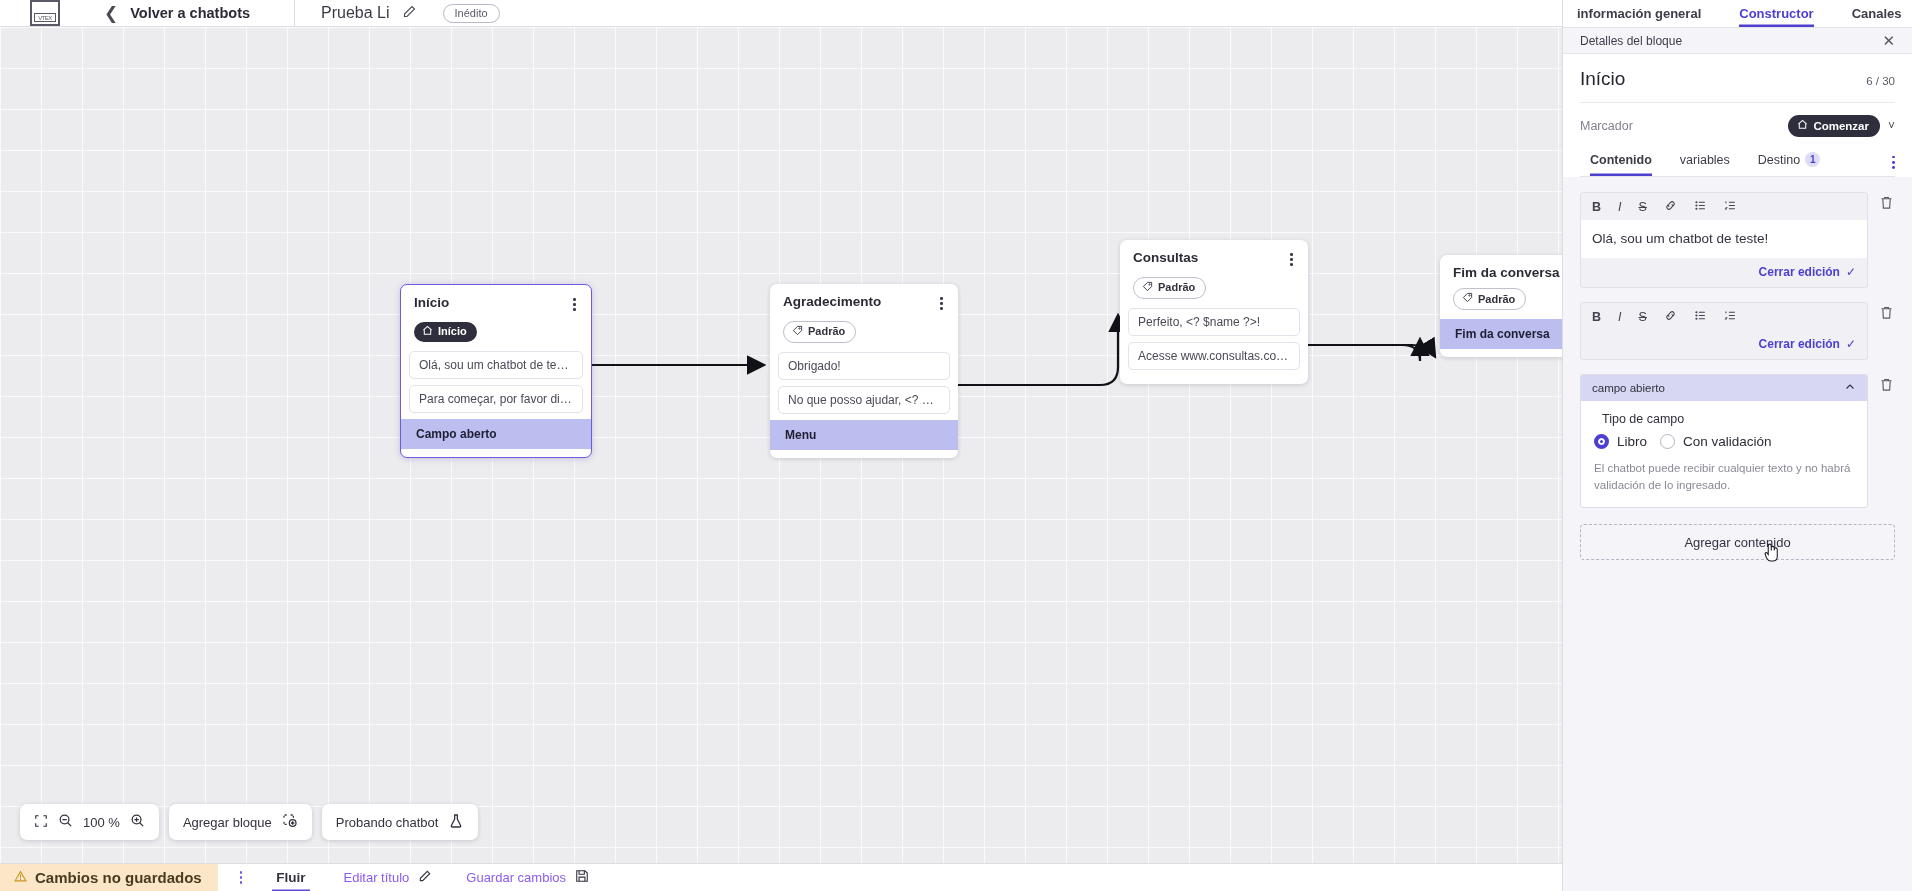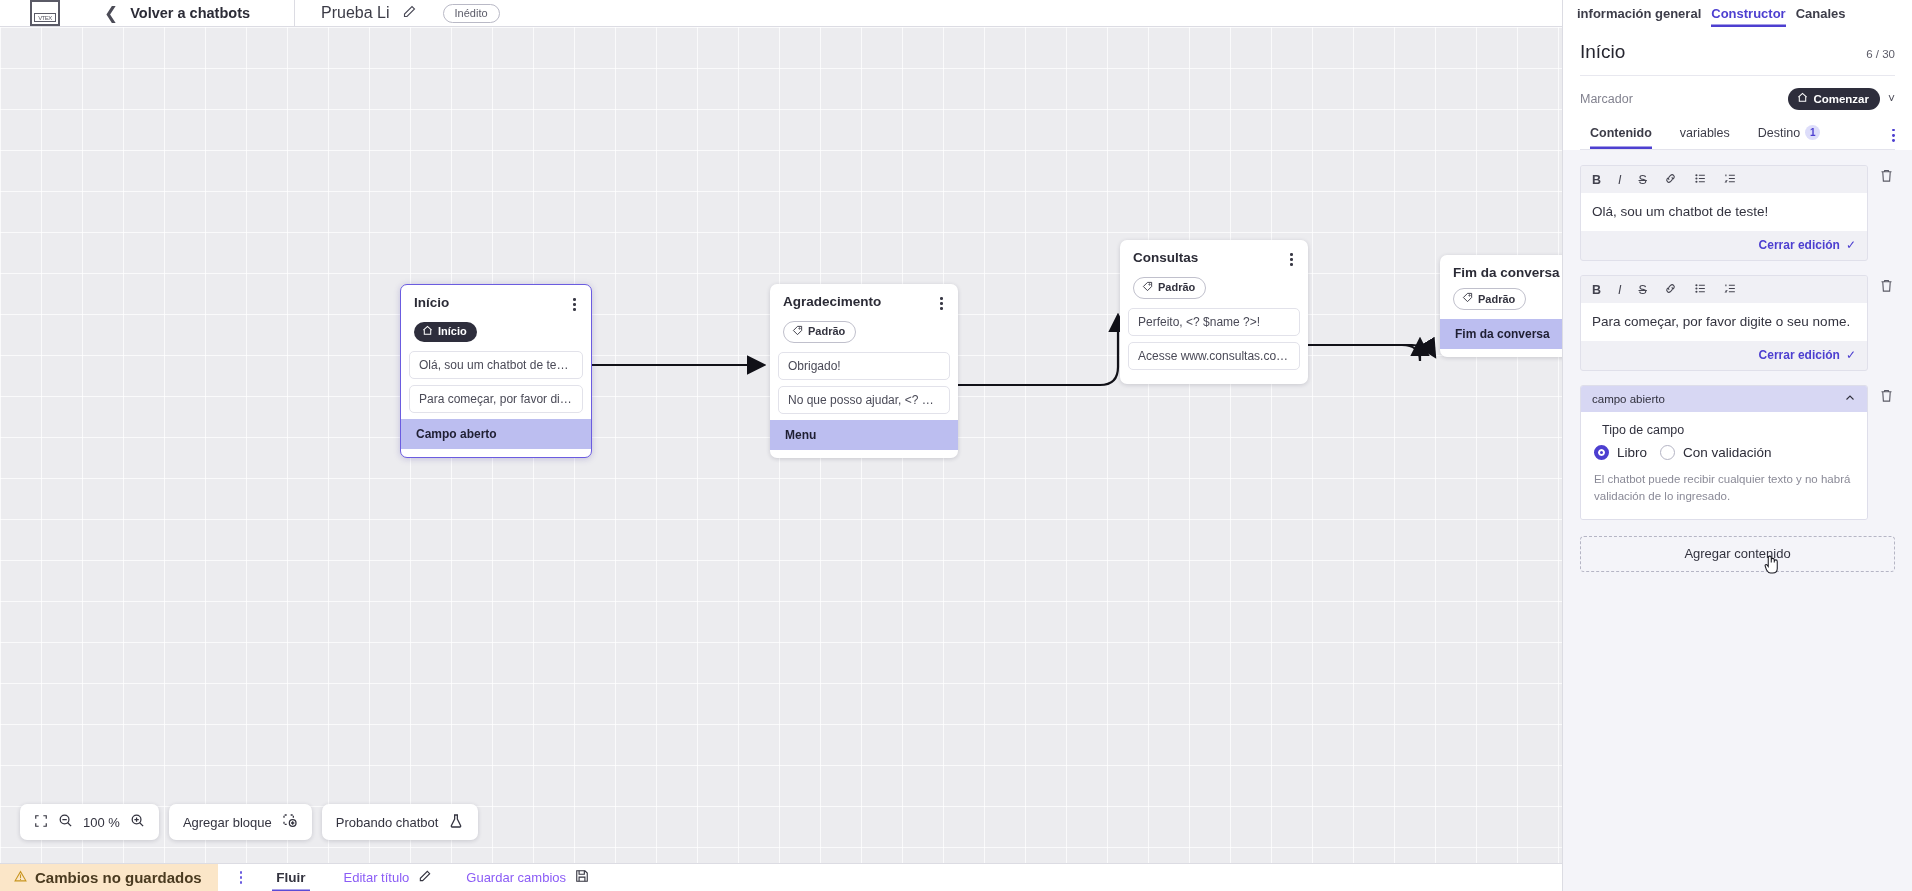--- a/index.html
+++ b/index.html
@@ -115,21 +115,21 @@
   .bb-item {
     margin-left:34px; font-size:13px; color:#8b5cf6; display:flex; align-items:center;
     gap:9px; cursor:pointer;
   }
 
   
   .rpanel {
     position:absolute; right:0; top:0; width:350px; height:891px; background:#fff;
     border-left:1px solid #dcdce3;
   }
-  .rp-tabs { display:flex; align-items:flex-end; height:27px; padding:0 0 0 14px; gap:10px; }
+  .rp-tabs { display:flex; align-items:flex-end; height:27px; padding:0 0 0 14px; gap:38px; }
   .rp-tab { font-size:13px; color:#3d3d49; font-weight:600; cursor:pointer;
             height:27px; display:flex; align-items:center; }
   .rp-tab.active { color:#4d3fd0; box-shadow: inset 0 -2.5px 0 #4d3fd0; }
   .rp-subhead {
     height:27px; background:#f5f5f9; border-top:1px solid #e4e4ec; border-bottom:1px solid #e4e4ec;
     display:flex; align-items:center; padding:0 17px; justify-content:space-between;
   }
   .rp-subhead .t { font-size:12px; color:#3c3c48; }
   .x-ic { cursor:pointer; color:#55555f; font-size:15px; line-height:1; }
   .rp-body { padding: 0 17px; }
@@ -392,20 +392,24 @@
   </div>
 
   <div class="rpanel">
 
     <div class="rp-tabs">
       <div class="rp-tab">información general</div>
       <div class="rp-tab active">Constructor</div>
       <div class="rp-tab">Canales</div>
     </div>
 
+    <div class="rp-subhead">
+      <span class="t">Detalles del bloque</span>
+      <span class="x-ic">✕</span>
+    </div>
 
     <div class="rp-body">
       <div class="rp-title-row">
         <div class="rp-title">Início</div>
         <div class="rp-count">6 / 30</div>
       </div>
 
       <div class="rp-marker-row">
         <div class="rp-marker-lbl">Marcador</div>
         <div class="marker-right">
@@ -496,21 +500,20 @@
                   <circle cx="4.5" cy="12" r="1"></circle>
                   <circle cx="4.5" cy="18" r="1"></circle>
               </svg>
             </span>
             <span class="ct-ic">
               <svg width="13" height="13" viewBox="0 0 24 24" fill="none" stroke="#43434f" stroke-width="2">
                 <path d="M9 6h11M9 12h11M9 18h11M3.5 4.5V8M3 16h2l-2 2.5h2"></path>
               </svg>
             </span>
           </div>
-          <div class="card-text">Para começar, por favor digite o seu nome.</div>
           <div class="card-foot">
             <span class="close-edit">Cerrar edición</span>
             <span class="check">✓</span>
           </div>
         </div>
         <div class="trash">
           <svg width="15" height="15" viewBox="0 0 24 24" fill="none" stroke="#5a5a66" stroke-width="1.8">
             <path d="M4 6h16M9 6V4h6v2M6 6l1 15h10l1-15"></path>
           </svg>
         </div>

